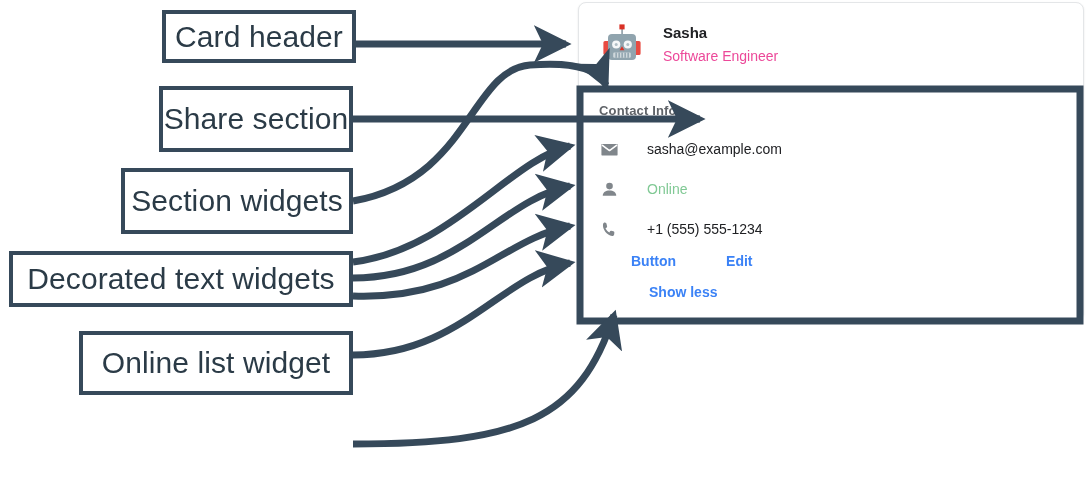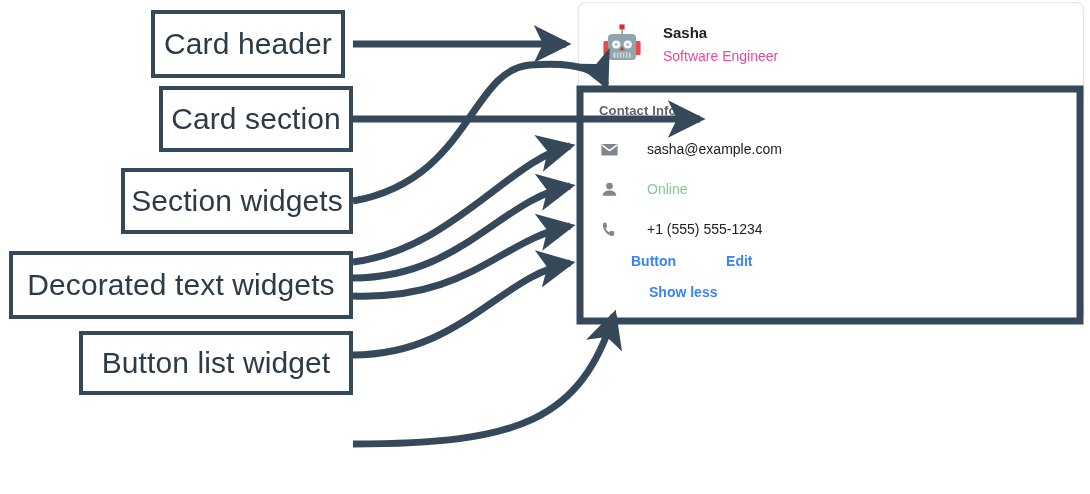--- a/index.html
+++ b/index.html
@@ -238,29 +238,29 @@
         <button class="text-button">Edit</button>
       </div>
 
       <div class="collapser">
         <button class="collapser-button">Show less</button>
       </div>
 
     </div>
   </div>
 
-  <div class="label-box" style="left:151px; top:10px;  width:194px; height:68px;">Card header</div>
-
-  <div class="label-box" style="left:159px; top:86px;  width:194px; height:66px;">Card section</div>
+  <div class="label-box" style="left:162px; top:10px;  width:194px; height:53px;">Card header</div>
+
+  <div class="label-box" style="left:159px; top:86px;  width:194px; height:66px;">Share section</div>
 
   <div class="label-box" style="left:121px; top:168px; width:232px; height:66px;">Section widgets</div>
 
-  <div class="label-box" style="left:9px;   top:251px; width:344px; height:68px;">Decorated text widgets</div>
-
-  <div class="label-box" style="left:79px;  top:331px; width:274px; height:64px;">Button list widget</div>
+  <div class="label-box" style="left:9px;   top:251px; width:344px; height:56px;">Decorated text widgets</div>
+
+  <div class="label-box" style="left:79px;  top:331px; width:274px; height:64px;">Online list widget</div>
 
 
   <svg id="annotations" viewBox="0 0 1090 494">
     <defs>
       <marker id="arrowhead" markerWidth="6" markerHeight="6" refX="4.6" refY="3" orient="auto" markerUnits="strokeWidth">
         <path d="M0,0.3 L5.4,3 L0,5.7 L1.3,3 Z" fill="#36495a"></path>
       </marker>
     </defs>
 
     <rect x="580" y="89" width="500" height="232" fill="none" stroke="#36495a" stroke-width="7"></rect>

